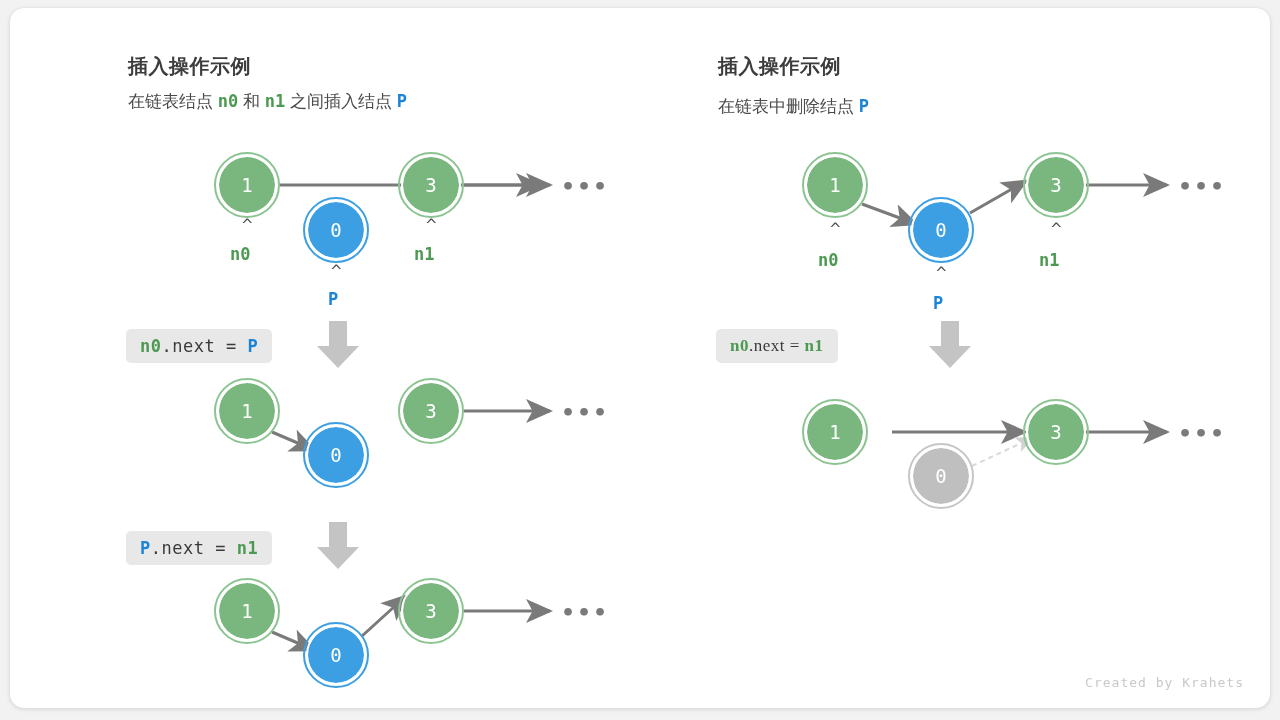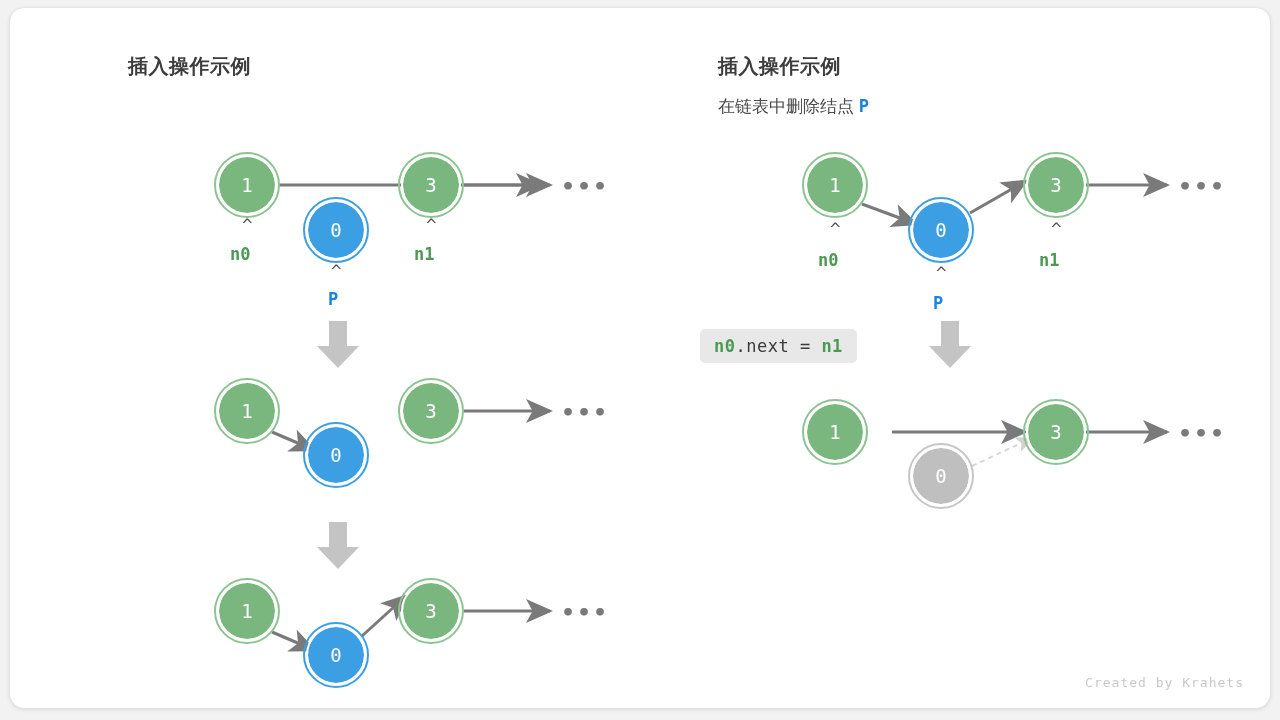--- a/index.html
+++ b/index.html
@@ -145,20 +145,28 @@
 </style>
 </head>
 <body>
 
 <div id="card">
 
   <div class="panel" id="panel-insert">
 
     <div class="sec-title" style="left:118px; top:45px;">插入操作示例</div>
 
+    <div class="sec-sub" style="left:118px; top:82px;">
+      <span>在链表结点</span>
+      <span class="mono c-green">n0</span>
+      <span>和</span>
+      <span class="mono c-green">n1</span>
+      <span>之间插入结点</span>
+      <span class="mono c-blue">P</span>
+    </div>
 
     <svg class="edges">
       <defs>
         <marker id="ah" markerWidth="9" markerHeight="8" refX="8" refY="4" orient="auto">
           <path d="M0,0 L9,4 L0,8 L2.2,4 Z" fill="#7a7a7a"></path>
         </marker>
       </defs>
 
       <line x1="269" y1="177" x2="530" y2="177" stroke="#7a7a7a" stroke-width="3" marker-end="url(#ah)"></line>
 
@@ -191,38 +199,44 @@
 
     <div class="node green" style="left:393px; top:149px;">
       <span class="ring"></span>
       <span class="val">3</span>
     </div>
     <div class="caret" style="left:415px; top:210px;">^</div>
     <div class="ptr-label c-green" style="left:404px; top:236px;">n1</div>
 
     <div class="dots" style="left:551px; top:168px;">•••</div>
 
+    <div class="code-chip" style="left:116px; top:321px;">
+      <b class="c-green">n0</b><span>.next = </span><b class="c-blue">P</b>
+    </div>
     <svg class="bigarrow" style="left:306px; top:313px;" width="44" height="48">
       <path d="M13,0 L31,0 L31,25 L43,25 L22,47 L1,25 L13,25 Z" fill="#c4c4c4"></path>
     </svg>
 
     <div class="node green" style="left:209px; top:375px;">
       <span class="ring"></span>
       <span class="val">1</span>
     </div>
     <div class="node blue" style="left:298px; top:419px;">
       <span class="ring"></span>
       <span class="val">0</span>
     </div>
     <div class="node green" style="left:393px; top:375px;">
       <span class="ring"></span>
       <span class="val">3</span>
     </div>
     <div class="dots" style="left:551px; top:394px;">•••</div>
 
+    <div class="code-chip" style="left:116px; top:523px;">
+      <b class="c-blue">P</b><span>.next = </span><b class="c-green">n1</b>
+    </div>
     <svg class="bigarrow" style="left:306px; top:514px;" width="44" height="48">
       <path d="M13,0 L31,0 L31,25 L43,25 L22,47 L1,25 L13,25 Z" fill="#c4c4c4"></path>
     </svg>
 
     <div class="node green" style="left:209px; top:575px;">
       <span class="ring"></span>
       <span class="val">1</span>
     </div>
     <div class="node blue" style="left:298px; top:619px;">
       <span class="ring"></span>
@@ -283,21 +297,21 @@
 
     <div class="node green" style="left:388px; top:149px;">
       <span class="ring"></span>
       <span class="val">3</span>
     </div>
     <div class="caret" style="left:410px; top:214px;">^</div>
     <div class="ptr-label c-green" style="left:399px; top:242px;">n1</div>
 
     <div class="dots" style="left:538px; top:168px;">•••</div>
 
-    <div class="code-chip" style="left:60px; top:321px;">
+    <div class="code-chip" style="left:76px; top:321px;font-family:Liberation Serif, serif;">
       <b class="c-green">n0</b><span>.next = </span><b class="c-green">n1</b>
     </div>
     <svg class="bigarrow" style="left:288px; top:313px;" width="44" height="48">
       <path d="M13,0 L31,0 L31,25 L43,25 L22,47 L1,25 L13,25 Z" fill="#c4c4c4"></path>
     </svg>
 
     <div class="node green" style="left:167px; top:396px;">
       <span class="ring"></span>
       <span class="val">1</span>
     </div>

